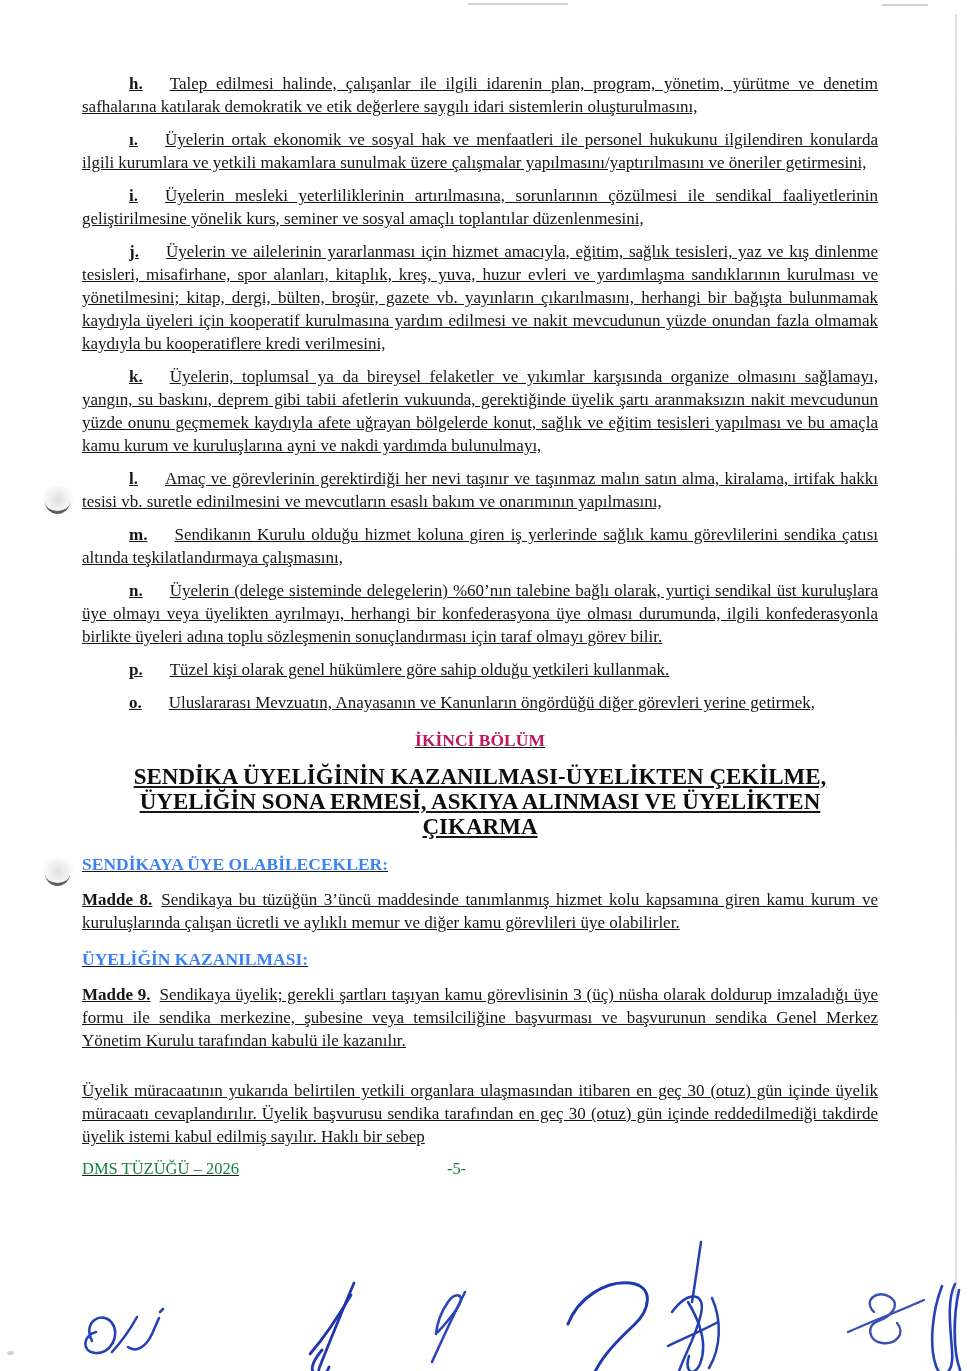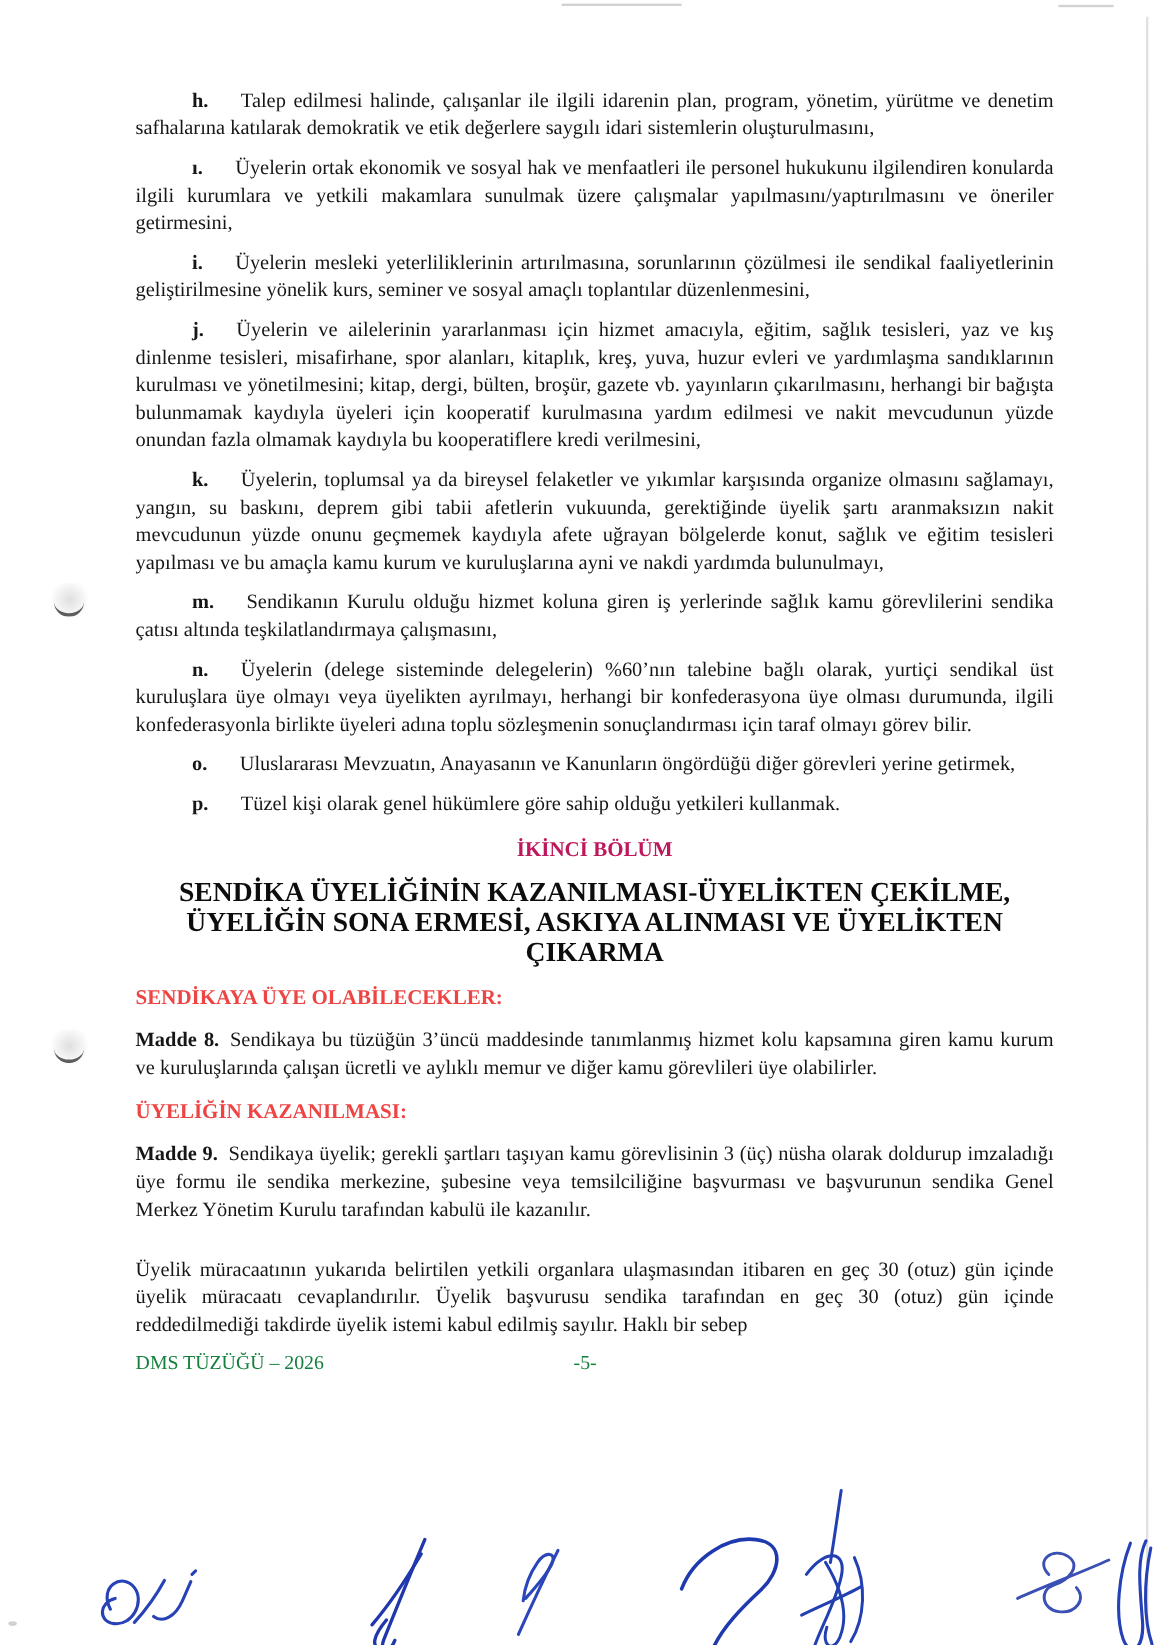--- a/index.html
+++ b/index.html
@@ -6,41 +6,42 @@
   body{
     width:970px;height:1371px;
     background:#ffffff;
     position:relative;
     overflow:hidden;
     font-family:"Liberation Serif","DejaVu Serif",serif;
     color:#161616;
   }
   .page{
     position:absolute;inset:0;
-    padding:72px 92px 0 113px;
+    padding:72px 92px 0 82px;
     box-sizing:border-box;
+    text-decoration:underline;
   }
   p{margin:0 0 10px 0;}
   .clause{
     font-size:17px;line-height:23px;
     text-align:justify;
     text-indent:47px;
   }
   .c-label{font-weight:bold;margin-right:27px;}
   .h-center{
     text-align:center;font-weight:bold;font-size:17.5px;line-height:24px;
     margin:14px 0 12px 0;color:#be185d;
   }
   .h-sub{
     text-align:center;font-weight:bold;font-size:23px;line-height:25px;
     margin:4px 0 14px 0;color:#0d0d0d;
   }
   .h-left{
     font-weight:bold;font-size:17.5px;line-height:23px;
-    margin:14px 0 12px 0;color:#ef4444;
+    margin:14px 0 12px 0;color:#3b82f6;
   }
   .madde{
     font-size:17px;line-height:23px;text-align:justify;
   }
   .m-label{font-weight:bold;margin-right:9px;}
   .footer{
     position:relative;
     font-size:16.5px;line-height:22px;
     margin-top:6px;
     color:#15803d;
@@ -87,28 +88,29 @@
   <p class="clause"><span class="c-label">h.</span><span>Talep edilmesi halinde, çalışanlar ile ilgili idarenin plan, program, yönetim, yürütme ve denetim safhalarına katılarak demokratik ve etik değerlere saygılı idari sistemlerin oluşturulmasını,</span></p>
 
   <p class="clause"><span class="c-label">ı.</span><span>Üyelerin ortak ekonomik ve sosyal hak ve menfaatleri ile personel hukukunu ilgilendiren konularda ilgili kurumlara ve yetkili makamlara sunulmak üzere çalışmalar yapılmasını/yaptırılmasını ve öneriler getirmesini,</span></p>
 
   <p class="clause"><span class="c-label">i.</span><span>Üyelerin mesleki yeterliliklerinin artırılmasına, sorunlarının çözülmesi ile sendikal faaliyetlerinin geliştirilmesine yönelik kurs, seminer ve sosyal amaçlı toplantılar düzenlenmesini,</span></p>
 
   <p class="clause"><span class="c-label">j.</span><span>Üyelerin ve ailelerinin yararlanması için hizmet amacıyla, eğitim, sağlık tesisleri, yaz ve kış dinlenme tesisleri, misafirhane, spor alanları, kitaplık, kreş, yuva, huzur evleri ve yardımlaşma sandıklarının kurulması ve yönetilmesini; kitap, dergi, bülten, broşür, gazete vb. yayınların çıkarılmasını, herhangi bir bağışta bulunmamak kaydıyla üyeleri için kooperatif kurulmasına yardım edilmesi ve nakit mevcudunun yüzde onundan fazla olmamak kaydıyla bu kooperatiflere kredi verilmesini,</span></p>
 
   <p class="clause"><span class="c-label">k.</span><span>Üyelerin, toplumsal ya da bireysel felaketler ve yıkımlar karşısında organize olmasını sağlamayı, yangın, su baskını, deprem gibi tabii afetlerin vukuunda, gerektiğinde üyelik şartı aranmaksızın nakit mevcudunun yüzde onunu geçmemek kaydıyla afete uğrayan bölgelerde konut, sağlık ve eğitim tesisleri yapılması ve bu amaçla kamu kurum ve kuruluşlarına ayni ve nakdi yardımda bulunulmayı,</span></p>
 
+  <p class="clause"><span class="c-label">l.</span><span>Amaç ve görevlerinin gerektirdiği her nevi taşınır ve taşınmaz malın satın alma, kiralama, irtifak hakkı tesisi vb. suretle edinilmesini ve mevcutların esaslı bakım ve onarımının yapılmasını,</span></p>
 
   <p class="clause"><span class="c-label">m.</span><span>Sendikanın Kurulu olduğu hizmet koluna giren iş yerlerinde sağlık kamu görevlilerini sendika çatısı altında teşkilatlandırmaya çalışmasını,</span></p>
 
   <p class="clause"><span class="c-label">n.</span><span>Üyelerin (delege sisteminde delegelerin) %60’nın talebine bağlı olarak, yurtiçi sendikal üst kuruluşlara üye olmayı veya üyelikten ayrılmayı, herhangi bir konfederasyona üye olması durumunda, ilgili konfederasyonla birlikte üyeleri adına toplu sözleşmenin sonuçlandırması için taraf olmayı görev bilir.</span></p>
 
+  <p class="clause"><span class="c-label">p.</span><span>Tüzel kişi olarak genel hükümlere göre sahip olduğu yetkileri kullanmak.</span></p>
+
   <p class="clause"><span class="c-label">o.</span><span>Uluslararası Mevzuatın, Anayasanın ve Kanunların öngördüğü diğer görevleri yerine getirmek,</span></p>
-
-  <p class="clause"><span class="c-label">p.</span><span>Tüzel kişi olarak genel hükümlere göre sahip olduğu yetkileri kullanmak.</span></p>
 
   <div class="h-center">İKİNCİ BÖLÜM</div>
 
   <div class="h-sub">SENDİKA ÜYELİĞİNİN KAZANILMASI-ÜYELİKTEN ÇEKİLME, ÜYELİĞİN SONA ERMESİ, ASKIYA ALINMASI VE ÜYELİKTEN ÇIKARMA</div>
 
   <div class="h-left">SENDİKAYA ÜYE OLABİLECEKLER:</div>
 
   <p class="madde" style="margin-bottom:11px;"><span class="m-label">Madde 8.</span><span>Sendikaya bu tüzüğün 3’üncü maddesinde tanımlanmış hizmet kolu kapsamına giren kamu kurum ve kuruluşlarında çalışan ücretli ve aylıklı memur ve diğer kamu görevlileri üye olabilirler.</span></p>
 
   <div class="h-left">ÜYELİĞİN KAZANILMASI:</div>

